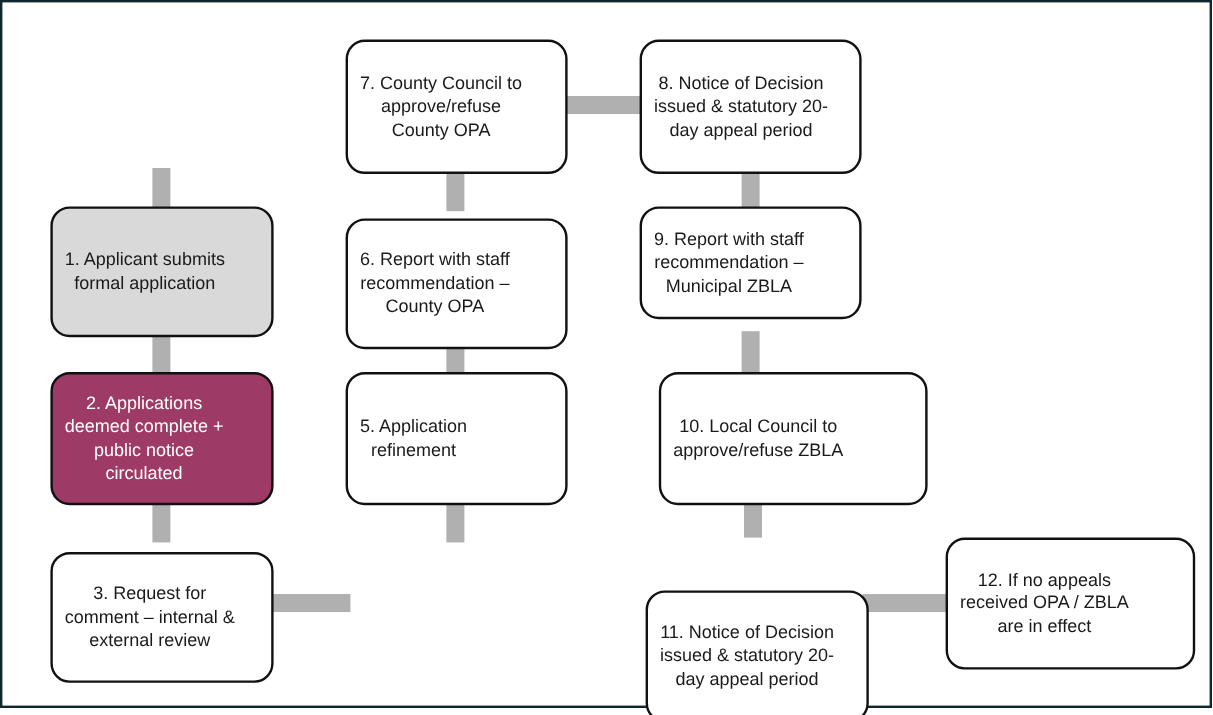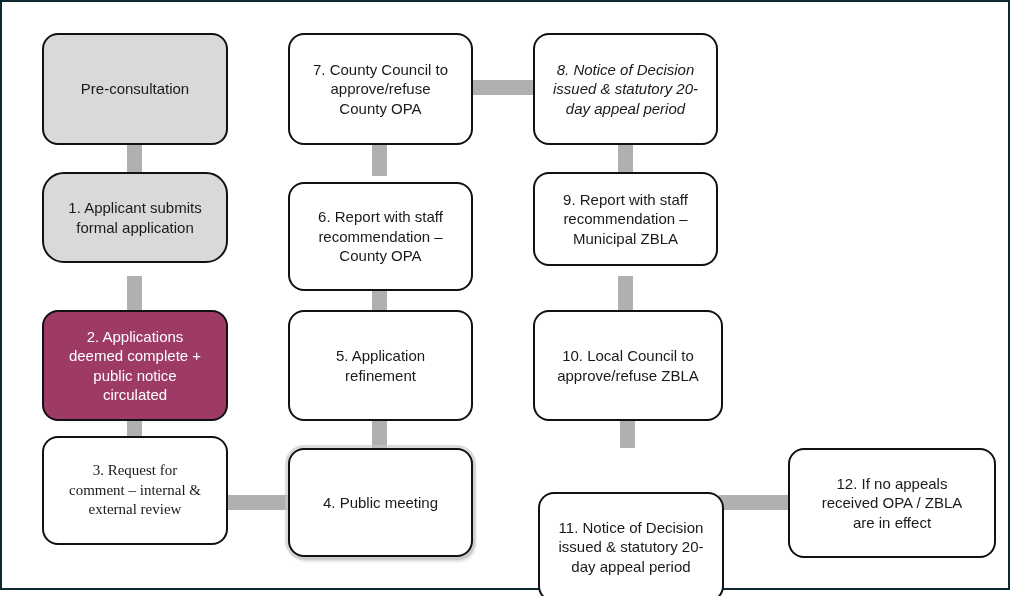--- a/index.html
+++ b/index.html
@@ -30,21 +30,20 @@
     z-index: 1;
   }
   .conn.v { width: 15px; }
   .conn.h { height: 15px; }
 
   .box {
     position: absolute;
     z-index: 2;
     display: flex;
     align-items: center;
-    justify-content: center;
     text-align: center;
     background: var(--box-fill-white, #ffffff);
     border: 2px solid var(--box-border, #111111);
     border-radius: 16px;
     color: var(--box-text, #1a1a1a);
     font-size: 15px;
     line-height: 1.3;
     padding: 6px 10px;
   }
   .box .lbl { white-space: pre-line; }
@@ -78,68 +77,62 @@
   <div class="conn v" style="left:372px; top:416px; height:36px;"></div>
 
   <div class="conn v" style="left:618px; top:140px; height:36px;"></div>
   <div class="conn v" style="left:618px; top:276px; height:38px;"></div>
   <div class="conn v" style="left:620px; top:416px; height:32px;"></div>
 
   <div class="conn h" style="left:468px; top:80px; width:70px;"></div>
   <div class="conn h" style="left:224px; top:495px; width:68px;"></div>
   <div class="conn h" style="left:719px; top:495px; width:73px;"></div>
 
-  <div class="box gray" style="left:42px; top:33px; width:186px; height:112px;">
-    <span class="lbl">Pre-consultation</span>
-  </div>
-  <div class="box gray" style="left:42px; top:172px; width:186px; height:91px;border-radius:22px;">
+  <div class="box gray" style="left:42px; top:172px; width:186px; height:109px;">
     <span class="lbl">1. Applicant submits
 formal application</span>
   </div>
   <div class="box highlight" style="left:42px; top:310px; width:186px; height:111px;">
     <span class="lbl">2. Applications
 deemed complete +
 public notice
 circulated</span>
   </div>
-  <div class="box" style="left:42px; top:436px; width:186px; height:109px;font-family:Liberation Serif, serif;">
+  <div class="box" style="left:42px; top:460px; width:186px; height:109px;">
     <span class="lbl">3. Request for
 comment – internal &amp;
 external review</span>
   </div>
 
   <div class="box" style="left:288px; top:33px; width:185px; height:112px;">
     <span class="lbl">7. County Council to
 approve/refuse
 County OPA</span>
   </div>
   <div class="box" style="left:288px; top:172px; width:185px; height:109px;margin-top:10px;">
     <span class="lbl">6. Report with staff
 recommendation –
 County OPA</span>
   </div>
   <div class="box" style="left:288px; top:310px; width:185px; height:111px;">
     <span class="lbl">5. Application
 refinement</span>
   </div>
-  <div class="box shadowed" style="left:288px; top:448px; width:185px; height:109px;">
-    <span class="lbl">4. Public meeting</span>
-  </div>
 
-  <div class="box" style="left:533px; top:33px; width:185px; height:112px;font-style:italic;">
+  <div class="box" style="left:533px; top:33px; width:185px; height:112px;">
     <span class="lbl">8. Notice of Decision
 issued &amp; statutory 20-
 day appeal period</span>
   </div>
   <div class="box" style="left:533px; top:172px; width:185px; height:94px;">
     <span class="lbl">9. Report with staff
 recommendation –
 Municipal ZBLA</span>
   </div>
-  <div class="box" style="left:533px; top:310px; width:190px; height:111px;">
+  <div class="box" style="left:549px; top:310px; width:224px; height:111px;">
     <span class="lbl">10. Local Council to
 approve/refuse ZBLA</span>
   </div>
   <div class="box" style="left:538px; top:444px; width:186px; height:110px;margin-top:48px;">
     <span class="lbl">11. Notice of Decision
 issued &amp; statutory 20-
 day appeal period</span>
   </div>
 
   <div class="box" style="left:788px; top:448px; width:208px; height:110px;">

